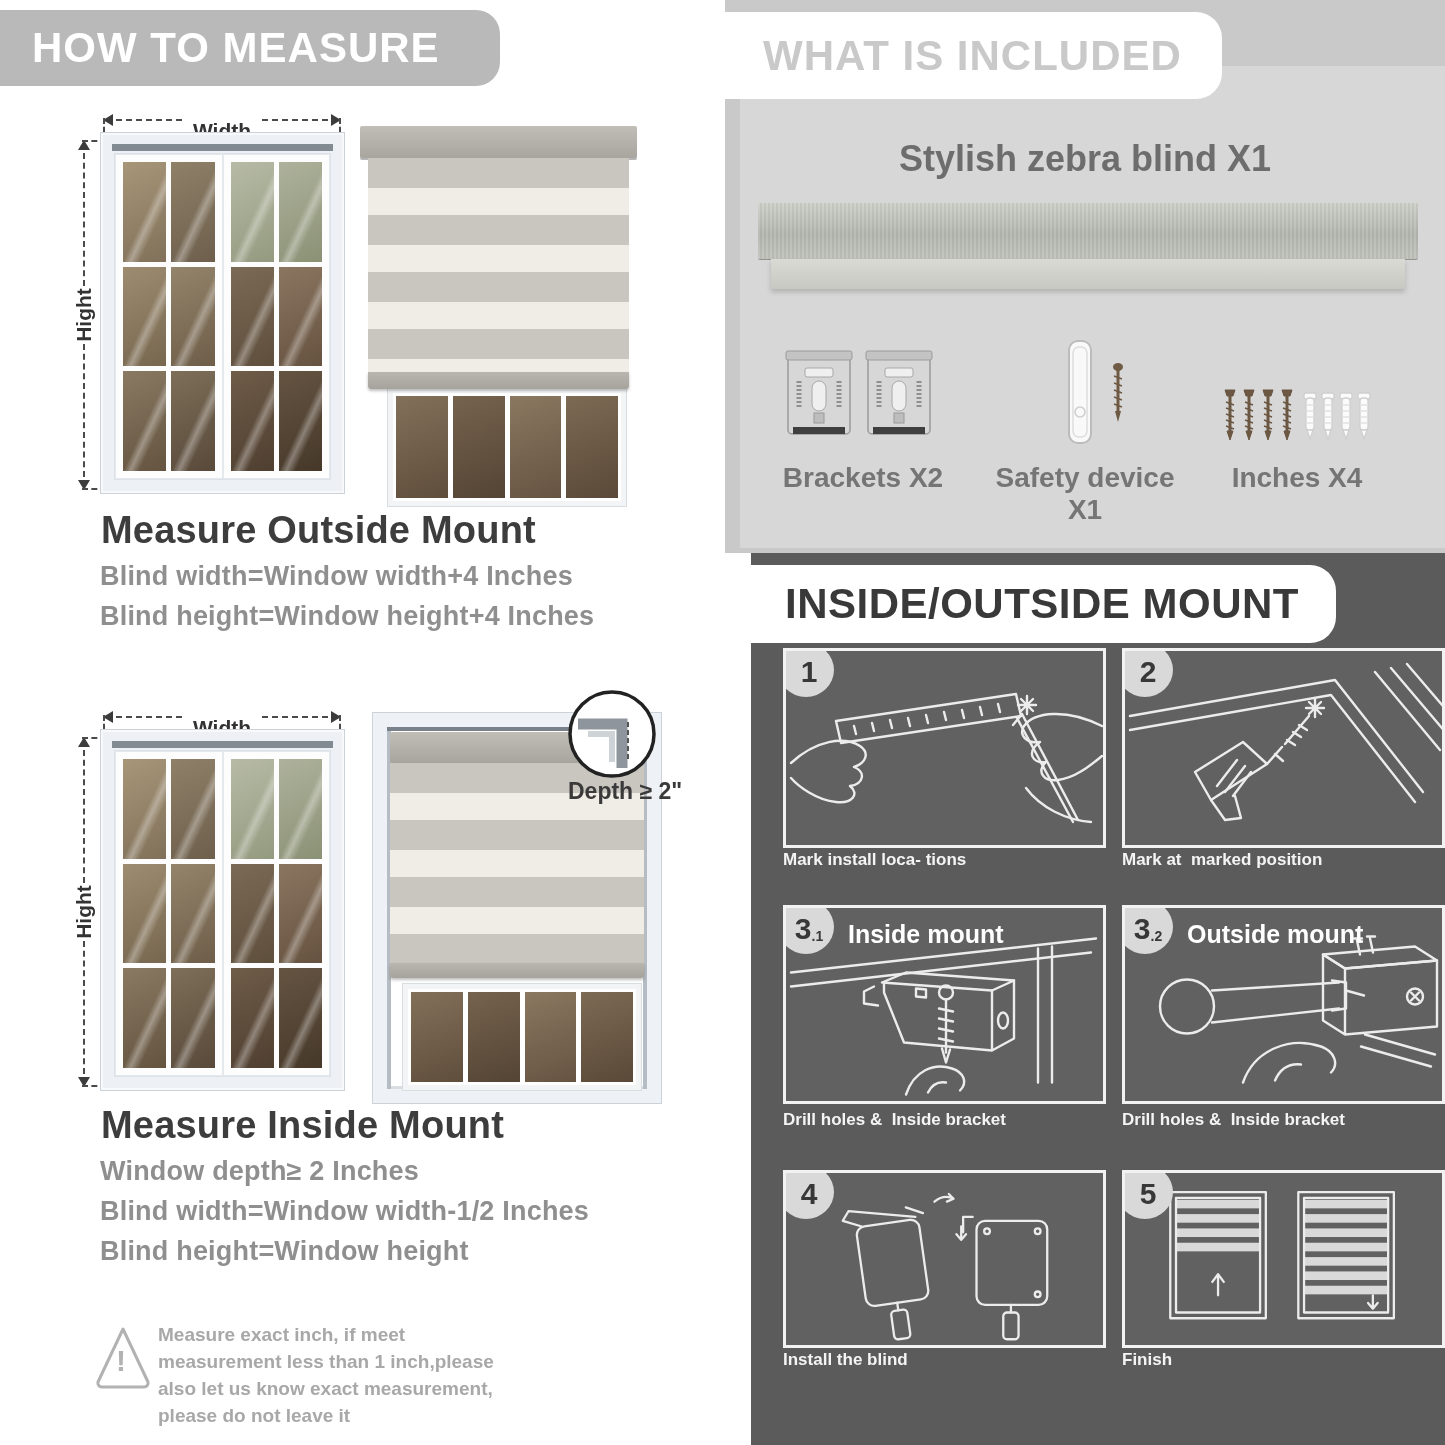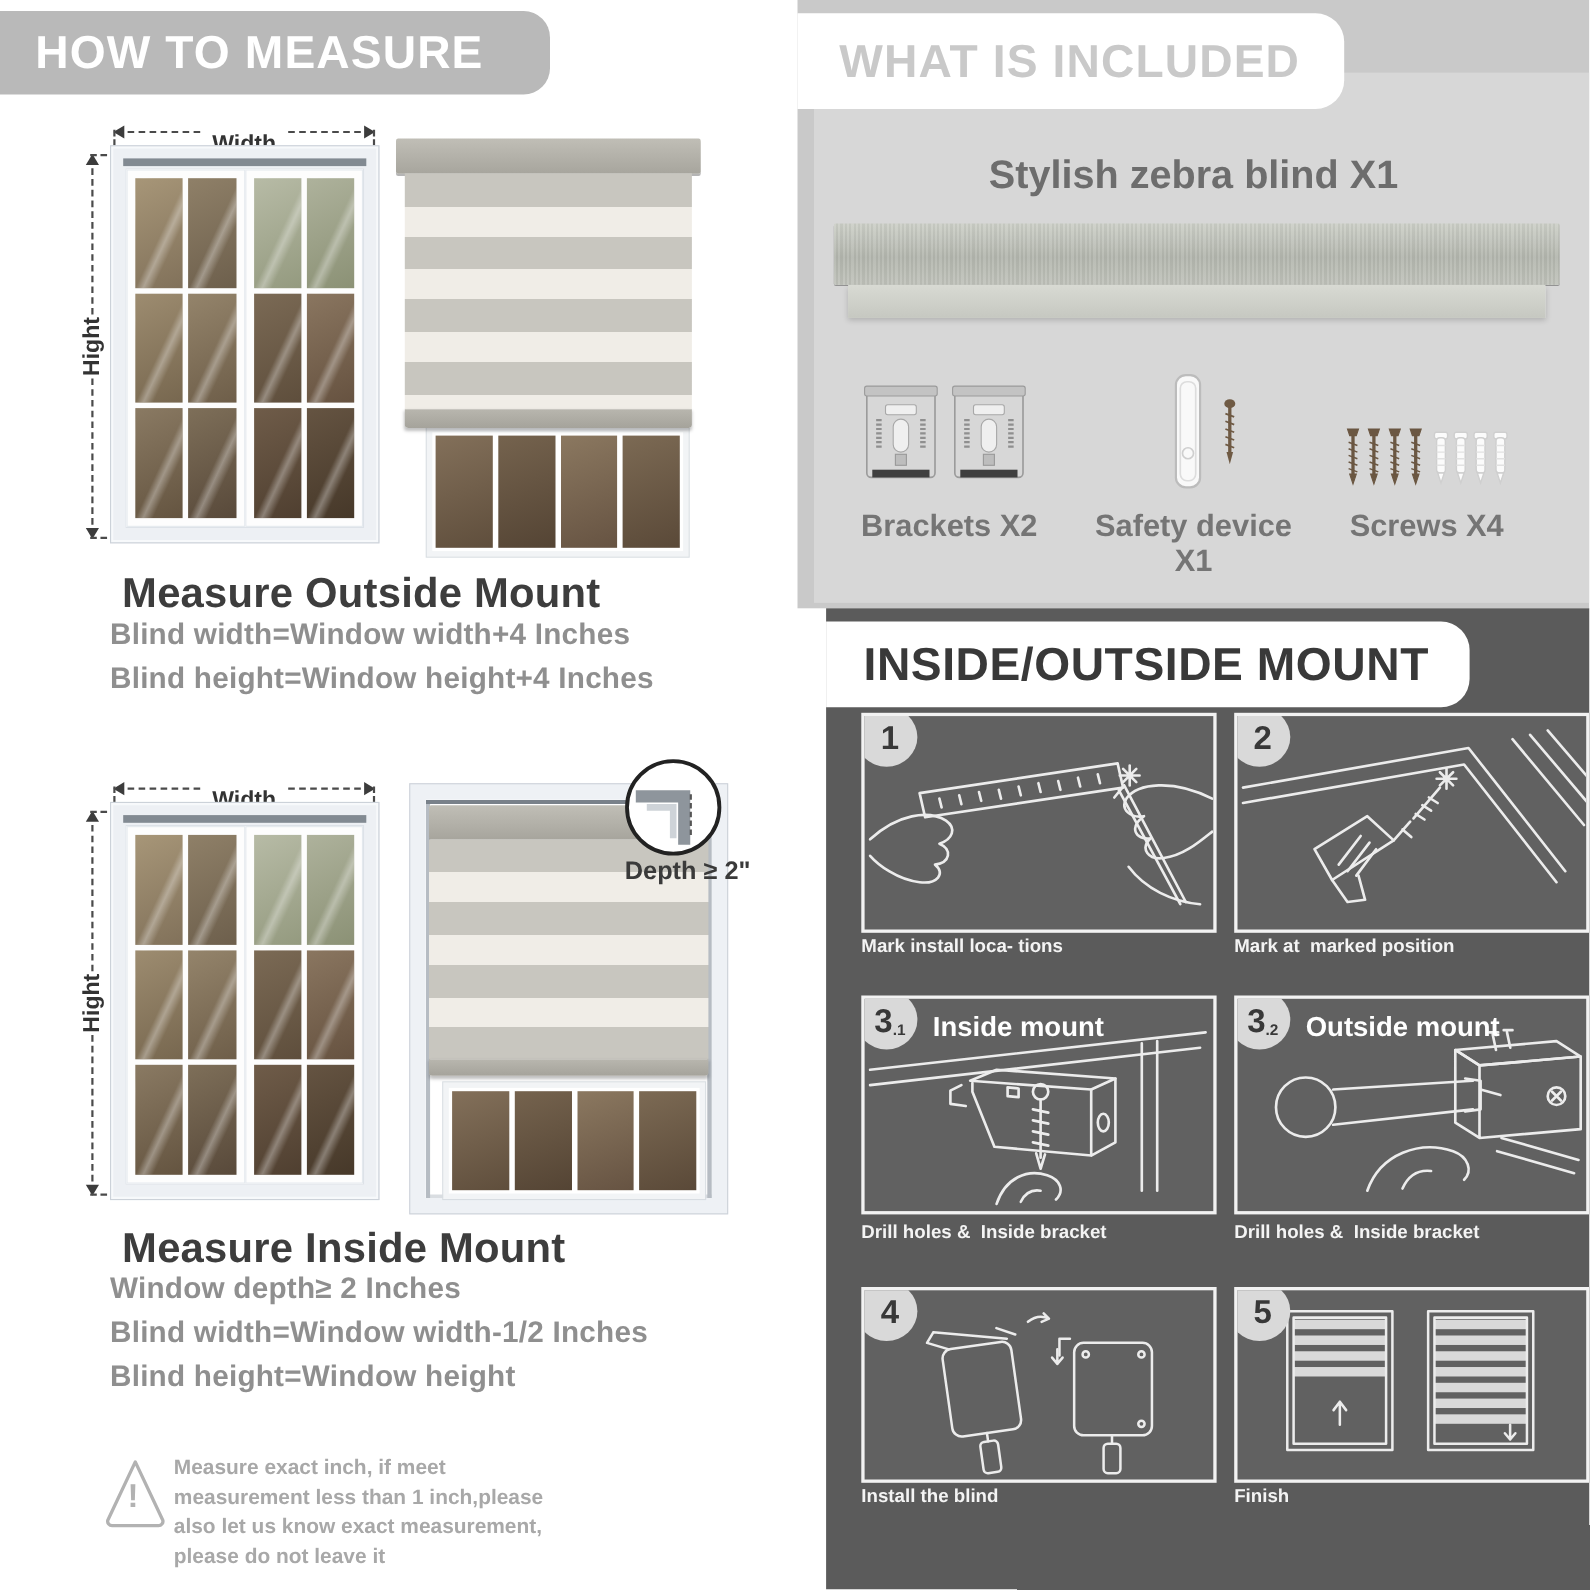--- a/index.html
+++ b/index.html
@@ -5,21 +5,21 @@
   html,body{margin:0;padding:0;background:#ffffff;}
   .canvas{position:relative;width:1445px;height:1445px;overflow:hidden;background:#ffffff;
           font-family:"Liberation Sans",sans-serif;font-weight:700;}
   .abs{position:absolute;}
 
   
   .band-left{position:absolute;left:0;top:10px;width:500px;height:76px;background:#b9b9b9;
              border-radius:0 24px 24px 0;display:flex;align-items:center;}
   .band-left span{color:#ffffff;font-size:42px;letter-spacing:1px;padding-left:32px;}
 
-  .h2title{position:absolute;color:#3d3d3d;font-size:38px;letter-spacing:.2px;margin:11px;}
+  .h2title{position:absolute;color:#3d3d3d;font-size:38px;letter-spacing:.2px;margin:1px;}
   .bodyline{position:absolute;color:#8f8f8f;font-size:27px;letter-spacing:.2px;margin:0;}
 
   
   .winphoto{position:absolute;background:#edf0f4;border:1px solid #ccd2d9;box-shadow:inset 0 0 0 2px #f7f9fb;}
   .win-top{position:absolute;left:11px;right:11px;top:11px;height:7px;background:#828a92;}
   .win-sashes{position:absolute;left:13px;right:13px;top:20px;bottom:13px;display:flex;background:#ffffff;
               border:1px solid #dde2e8;}
   .sash{flex:1;display:grid;grid-template-columns:1fr 1fr;grid-template-rows:1fr 1fr 1fr;gap:5px;
         padding:7px;background:#fdfdfd;border:1px solid #e4e9ee;}
   .pane{background-image:linear-gradient(115deg,rgba(255,255,255,0) 52%,rgba(255,255,255,.33) 60%,rgba(255,255,255,0) 70%),
@@ -329,21 +329,21 @@
             <rect x="1" y="3" width="12" height="6" rx="2"></rect>
             <rect x="3" y="8" width="8" height="32" rx="3"></rect>
             <path d="M3,15 h8 M3,21 h8 M3,27 h8 M3,33 h8" stroke="#e2e2e2" fill="none"></path>
             <path d="M4,40 L7,49 L10,40 Z"></path>
           </g>
       </g>
     </svg>
 
     <div class="part-lbl" style="left:28px;">Brackets X2</div>
     <div class="part-lbl" style="left:250px;">Safety device X1</div>
-    <div class="part-lbl" style="left:462px;">Screws X4</div>
+    <div class="part-lbl" style="left:462px;">Inches X4</div>
   </div>
 
   <div class="right-dark">
     <div class="band-dark">
       <span>INSIDE/OUTSIDE MOUNT</span>
     </div>
 
     <div class="tile" style="left:32px;top:95px;height:194px;">
       <svg viewBox="0 0 317 180">
         <g class="lineart">

